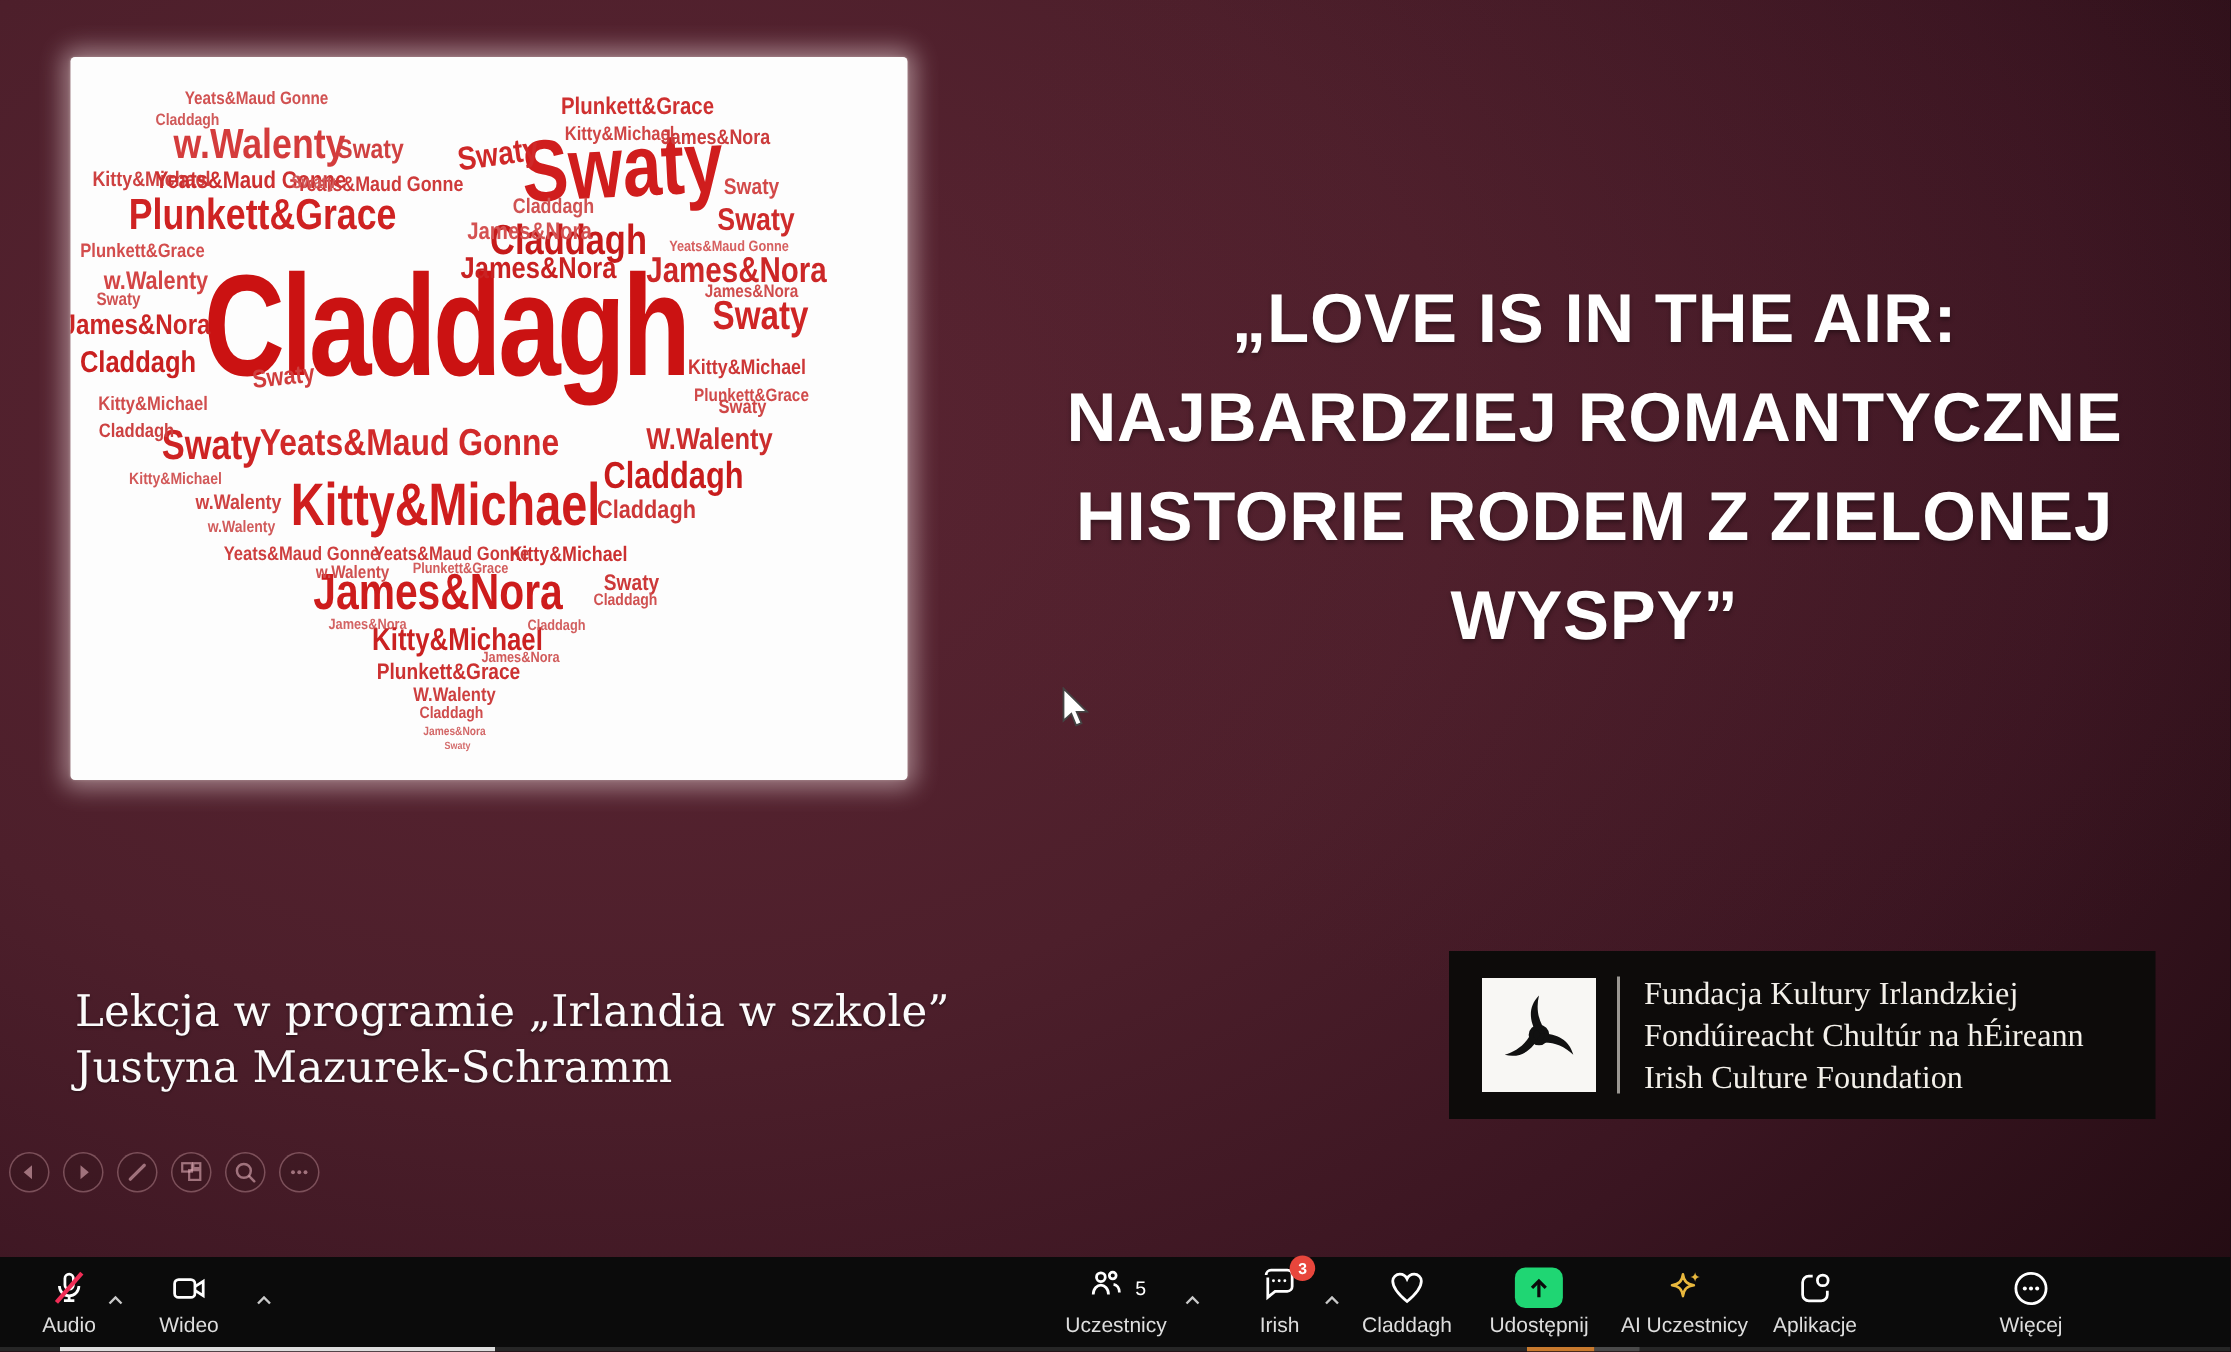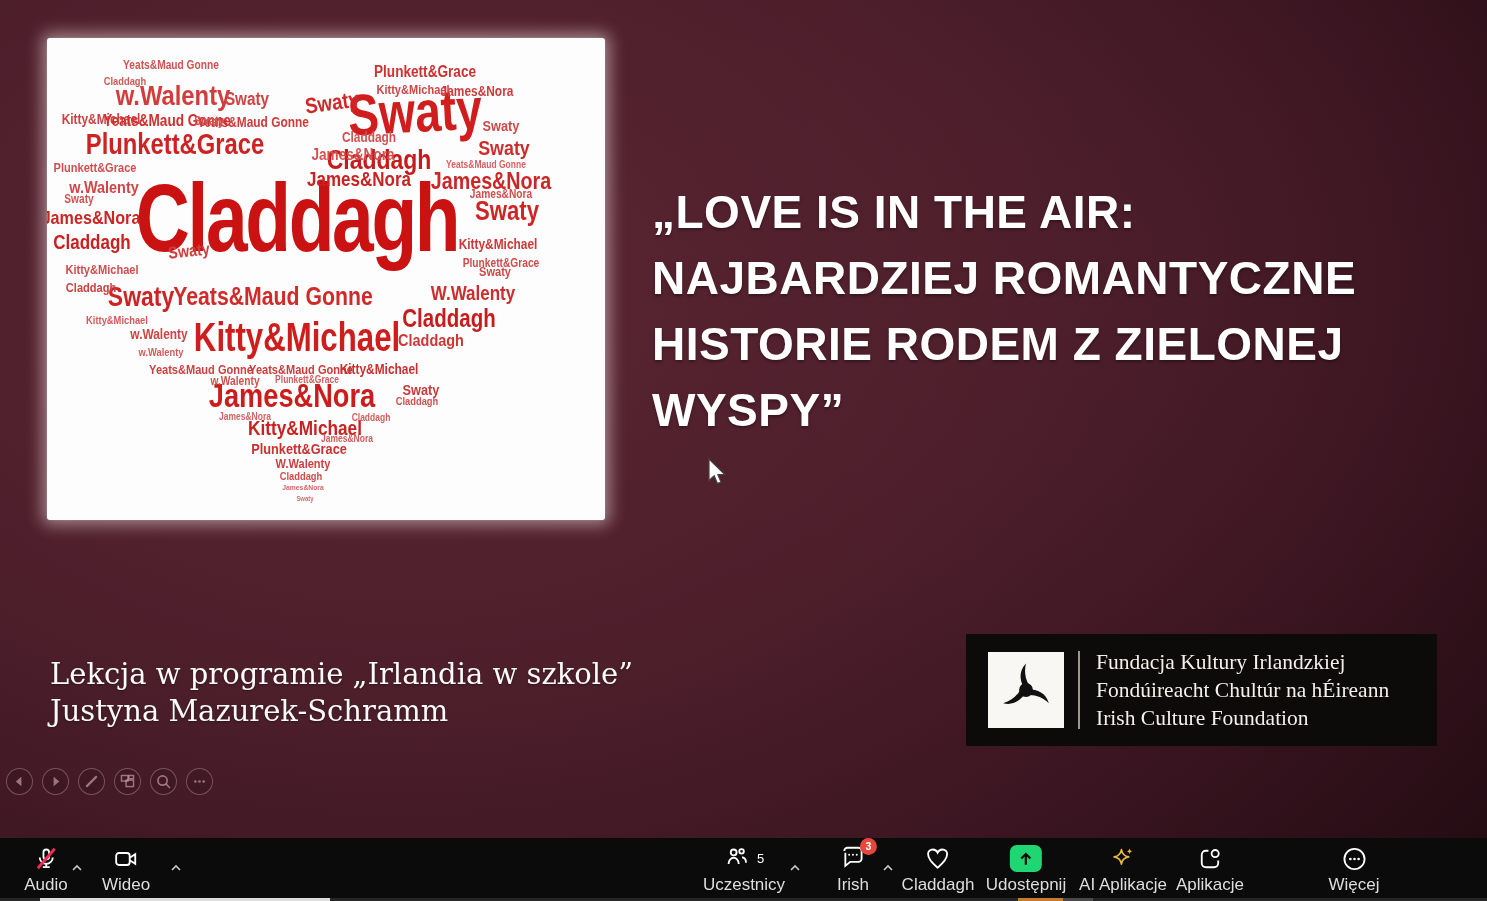--- a/index.html
+++ b/index.html
@@ -15,21 +15,21 @@
 
   
   .card{position:absolute;left:47px;top:38px;width:558px;height:482px;background:#fdfdfd;
         border-radius:3px;box-shadow:0 0 16px 5px rgba(255,238,240,.48),0 0 2px rgba(130,95,100,.9);
         overflow:hidden;z-index:2;}
   .card .wc{position:absolute;inset:0;}
   .card .wc span{position:absolute;white-space:nowrap;line-height:1;
         font-family:"Liberation Sans",sans-serif;}
 
   
-  .title{position:absolute;left:652px;top:179px;width:822px;color:#ffffff;
+  .title{position:absolute;left:652px;top:179px;width:822px;text-align:center;color:#ffffff;
          font-weight:700;font-size:46px;line-height:66px;letter-spacing:.5px;z-index:2;
          text-shadow:0 2px 3px rgba(0,0,0,.35);}
 
   
   .credit{position:absolute;left:50px;top:656px;color:#fbfbfb;z-index:2;
           font-family:"DejaVu Serif",serif;font-size:29px;line-height:37px;
           text-shadow:0 1px 2px rgba(0,0,0,.4);}
 
   
   .foundation{position:absolute;left:966px;top:634px;width:471px;height:112px;background:#0d0b0a;
@@ -45,21 +45,21 @@
   .ppt button{width:27px;height:27px;border-radius:50%;background:rgba(45,18,25,.25);
           border:1.5px solid rgba(225,172,182,.38);padding:0;display:flex;align-items:center;
           justify-content:center;cursor:pointer;}
   .ppt svg{display:block;}
 
   
   .zbar{position:absolute;left:0;top:838px;width:1487px;height:60px;background:#0b0b0b;z-index:5;}
   .tbi{position:absolute;top:7px;transform:translateX(-50%);display:flex;flex-direction:column;
        align-items:center;color:#e6e6e6;cursor:pointer;width:max-content;}
   .tbicon{height:27px;display:flex;align-items:center;gap:7px;}
-  .tblabel{font-size:17px;margin-top:3px;color:#dedede;white-space:nowrap;}
+  .tblabel{font-size:14px;margin-top:3px;color:#dedede;white-space:nowrap;}
   .chev{position:absolute;top:20px;z-index:6;cursor:pointer;}
   .count{font-size:13px;color:#ffffff;}
   .chatwrap{position:relative;}
   .badge{position:absolute;top:-6px;right:-11px;background:#e8463c;color:#fff;border-radius:9px;
          min-width:17px;height:17px;font-size:10.5px;font-weight:700;display:flex;
          align-items:center;justify-content:center;padding:0 3px;box-sizing:border-box;}
   .sharebtn{width:32px;height:27px;border-radius:7px;background:#1fd673;display:flex;
             align-items:center;justify-content:center;}
 
   
@@ -317,21 +317,21 @@
     <div class="tblabel">Udostępnij</div>
   </div>
 
   <div class="tbi" style="left:1123px">
     <div class="tbicon">
       <svg width="27" height="27" viewBox="0 0 24 24">
         <path d="M11,4 C11.6,8.2 13.3,9.9 17.5,10.5 C13.3,11.1 11.6,12.8 11,17 C10.4,12.8 8.7,11.1 4.5,10.5 C8.7,9.9 10.4,8.2 11,4 Z" fill="none" stroke="#e9b83d" stroke-width="1.5" stroke-linejoin="round"></path>
         <path d="M18.2,2.8 C18.5,4.6 19.2,5.3 21,5.6 C19.2,5.9 18.5,6.6 18.2,8.4 C17.9,6.6 17.2,5.9 15.4,5.6 C17.2,5.3 17.9,4.6 18.2,2.8 Z" fill="#e9b83d"></path>
       </svg>
     </div>
-    <div class="tblabel">AI Aplikacje</div>
+    <div class="tblabel">AI Uczestnicy</div>
   </div>
 
   <div class="tbi" style="left:1210px">
     <div class="tbicon">
       <svg width="26" height="26" viewBox="0 0 24 24" fill="none" stroke="#ffffff" stroke-width="1.7">
         <circle cx="16.8" cy="7" r="3.3"></circle>
         <path d="M10.6,4.4 H8.2 A3.8,3.8 0 0 0 4.4,8.2 v7.6 a3.8,3.8 0 0 0 3.8,3.8 h7.6 a3.8,3.8 0 0 0 3.8,-3.8 v-2.4"></path>
       </svg>
     </div>
     <div class="tblabel">Aplikacje</div>

